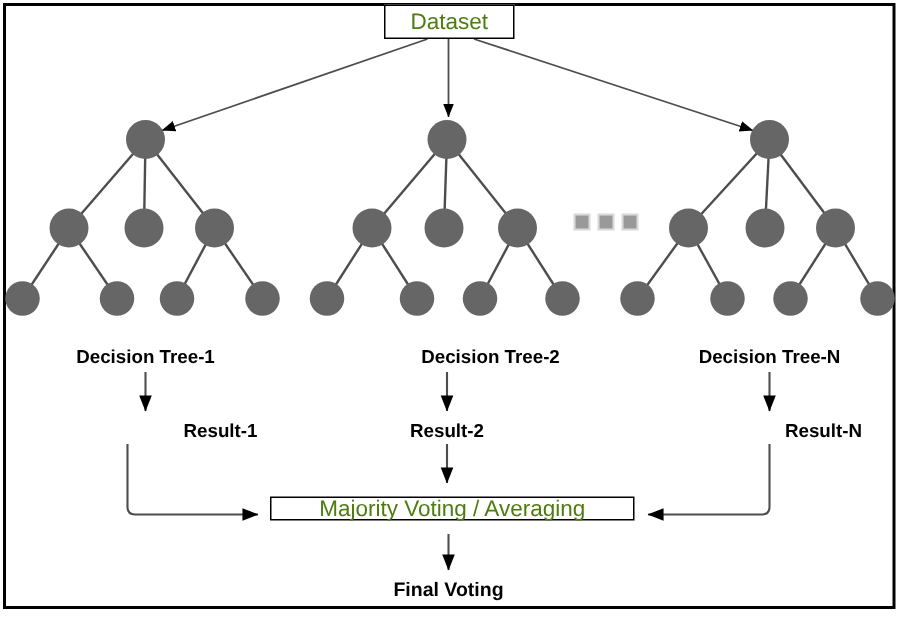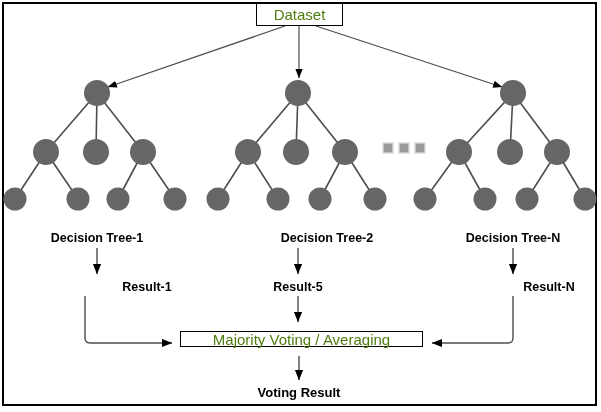--- a/index.html
+++ b/index.html
@@ -177,20 +177,20 @@
   </svg>
 
   <div class="boxlabel" id="dataset-box">Dataset</div>
 
   <div class="boxlabel" id="voting-box">Majority Voting / Averaging</div>
 
   <div class="plainlabel tree-label" style="left:97px; top:231px; transform:translateX(-50%);">Decision Tree-1</div>
   <div class="plainlabel result-label" style="left:111px; top:280px; transform:translateX(-50%);margin-left:36px;">Result-1</div>
 
   <div class="plainlabel tree-label" style="left:298px; top:231px; transform:translateX(-50%);margin-left:29px;">Decision Tree-2</div>
-  <div class="plainlabel result-label" style="left:298px; top:280px; transform:translateX(-50%);">Result-5</div>
+  <div class="plainlabel result-label" style="left:298px; top:280px; transform:translateX(-50%);">Result-2</div>
 
   <div class="plainlabel tree-label" style="left:513px; top:231px; transform:translateX(-50%);">Decision Tree-N</div>
   <div class="plainlabel result-label" style="left:513px; top:280px; transform:translateX(-50%);margin-left:36px;">Result-N</div>
 
-  <div class="plainlabel" id="final-result-label" style="left:299px; top:385px; transform:translateX(-50%);">Voting Result</div>
+  <div class="plainlabel" id="final-result-label" style="left:299px; top:385px; transform:translateX(-50%);">Final Voting</div>
 
 </div>
 
 </body></html>

